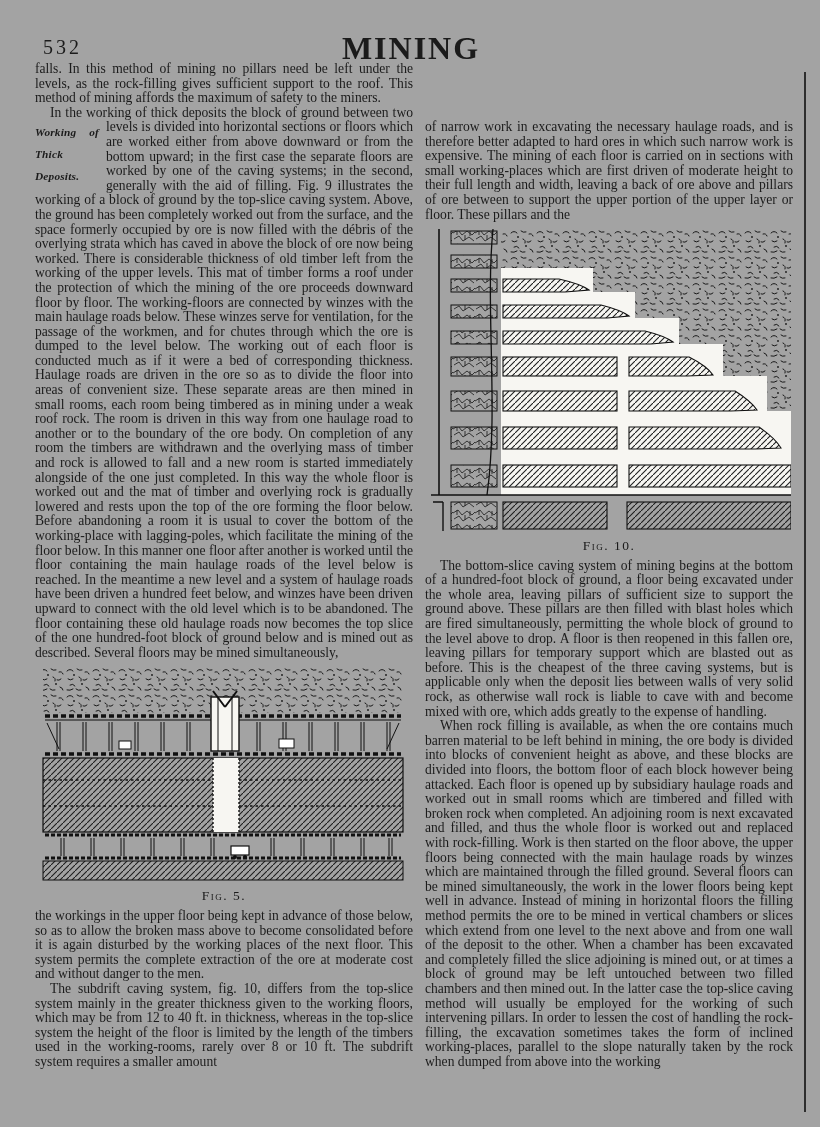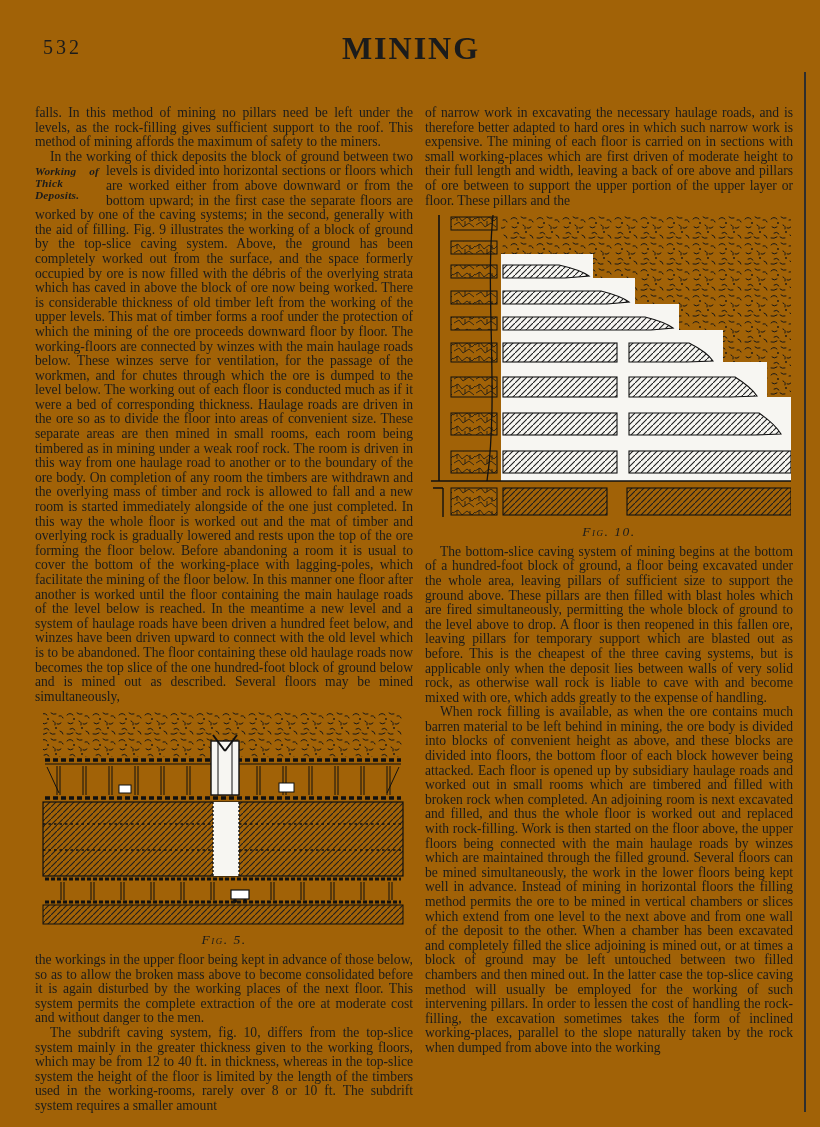--- a/index.html
+++ b/index.html
@@ -1,55 +1,55 @@
 <!DOCTYPE html>
 <html><head>
 <meta charset="utf-8">
 <style>
   html,body { margin:0; padding:0; }
   .page {
     position:relative;
     width:820px; height:1127px;
-    background:#a16207;
+    background:#a3a3a3;
     overflow:hidden;
     font-family:"Liberation Serif", serif;
     color:#1b1b1b;
   }
   .header { position:absolute; top:30px; left:35px; width:752px; height:30px; }
   .page-number {
     position:absolute; left:8px; top:6px;
     font-size:20px; letter-spacing:3px; color:#1b1b1b;
   }
   .page-title {
     position:absolute; left:0; right:0; top:0;
     text-align:center; font-size:32px; font-weight:bold; letter-spacing:2px;
   }
   .columns {
     position:absolute; top:62px; left:35px; width:766px;
-    display:flex; align-items:flex-start;margin-top:44px;
+    display:flex; align-items:flex-end;
   }
   .col { font-size:13.6px; line-height:14.6px; text-align:justify; }
   .col.left  { width:378px; }
   .col.right { width:368px; }
   .col-divider { width:1px; background:#3c3c3c; margin:2px 5px 14px 6px; }
   .scan-edge { position:absolute; right:14px; top:72px; height:1040px; width:2px; background:#2e2e2e; }
   p { margin:0; text-indent:15px; }
   p.cont { text-indent:0; }
   .margin-note {
     float:left; width:64px;
     font-style:italic; font-weight:bold;
-    font-size:11.3px; line-height:12px;
+    font-size:11.3px; line-height:22px;
     padding:1px 7px 2px 0; text-indent:0; letter-spacing:0.2px;
   }
   .figure { margin:7px 0 5px; text-indent:0; }
   .figure svg { display:block; }
   .figcaption {
     text-align:center; font-variant:small-caps;
     font-size:13.5px; letter-spacing:1.5px;
-    margin-top:8px; margin-bottom:4px; text-indent:0;font-style:italic;
+    margin-top:8px; margin-bottom:4px; text-indent:0;
   }
 </style>
 </head>
 <body>
 
 <div class="page">
 
   <div class="header">
     <div class="page-number">532</div>
     <div class="page-title">MINING</div>

